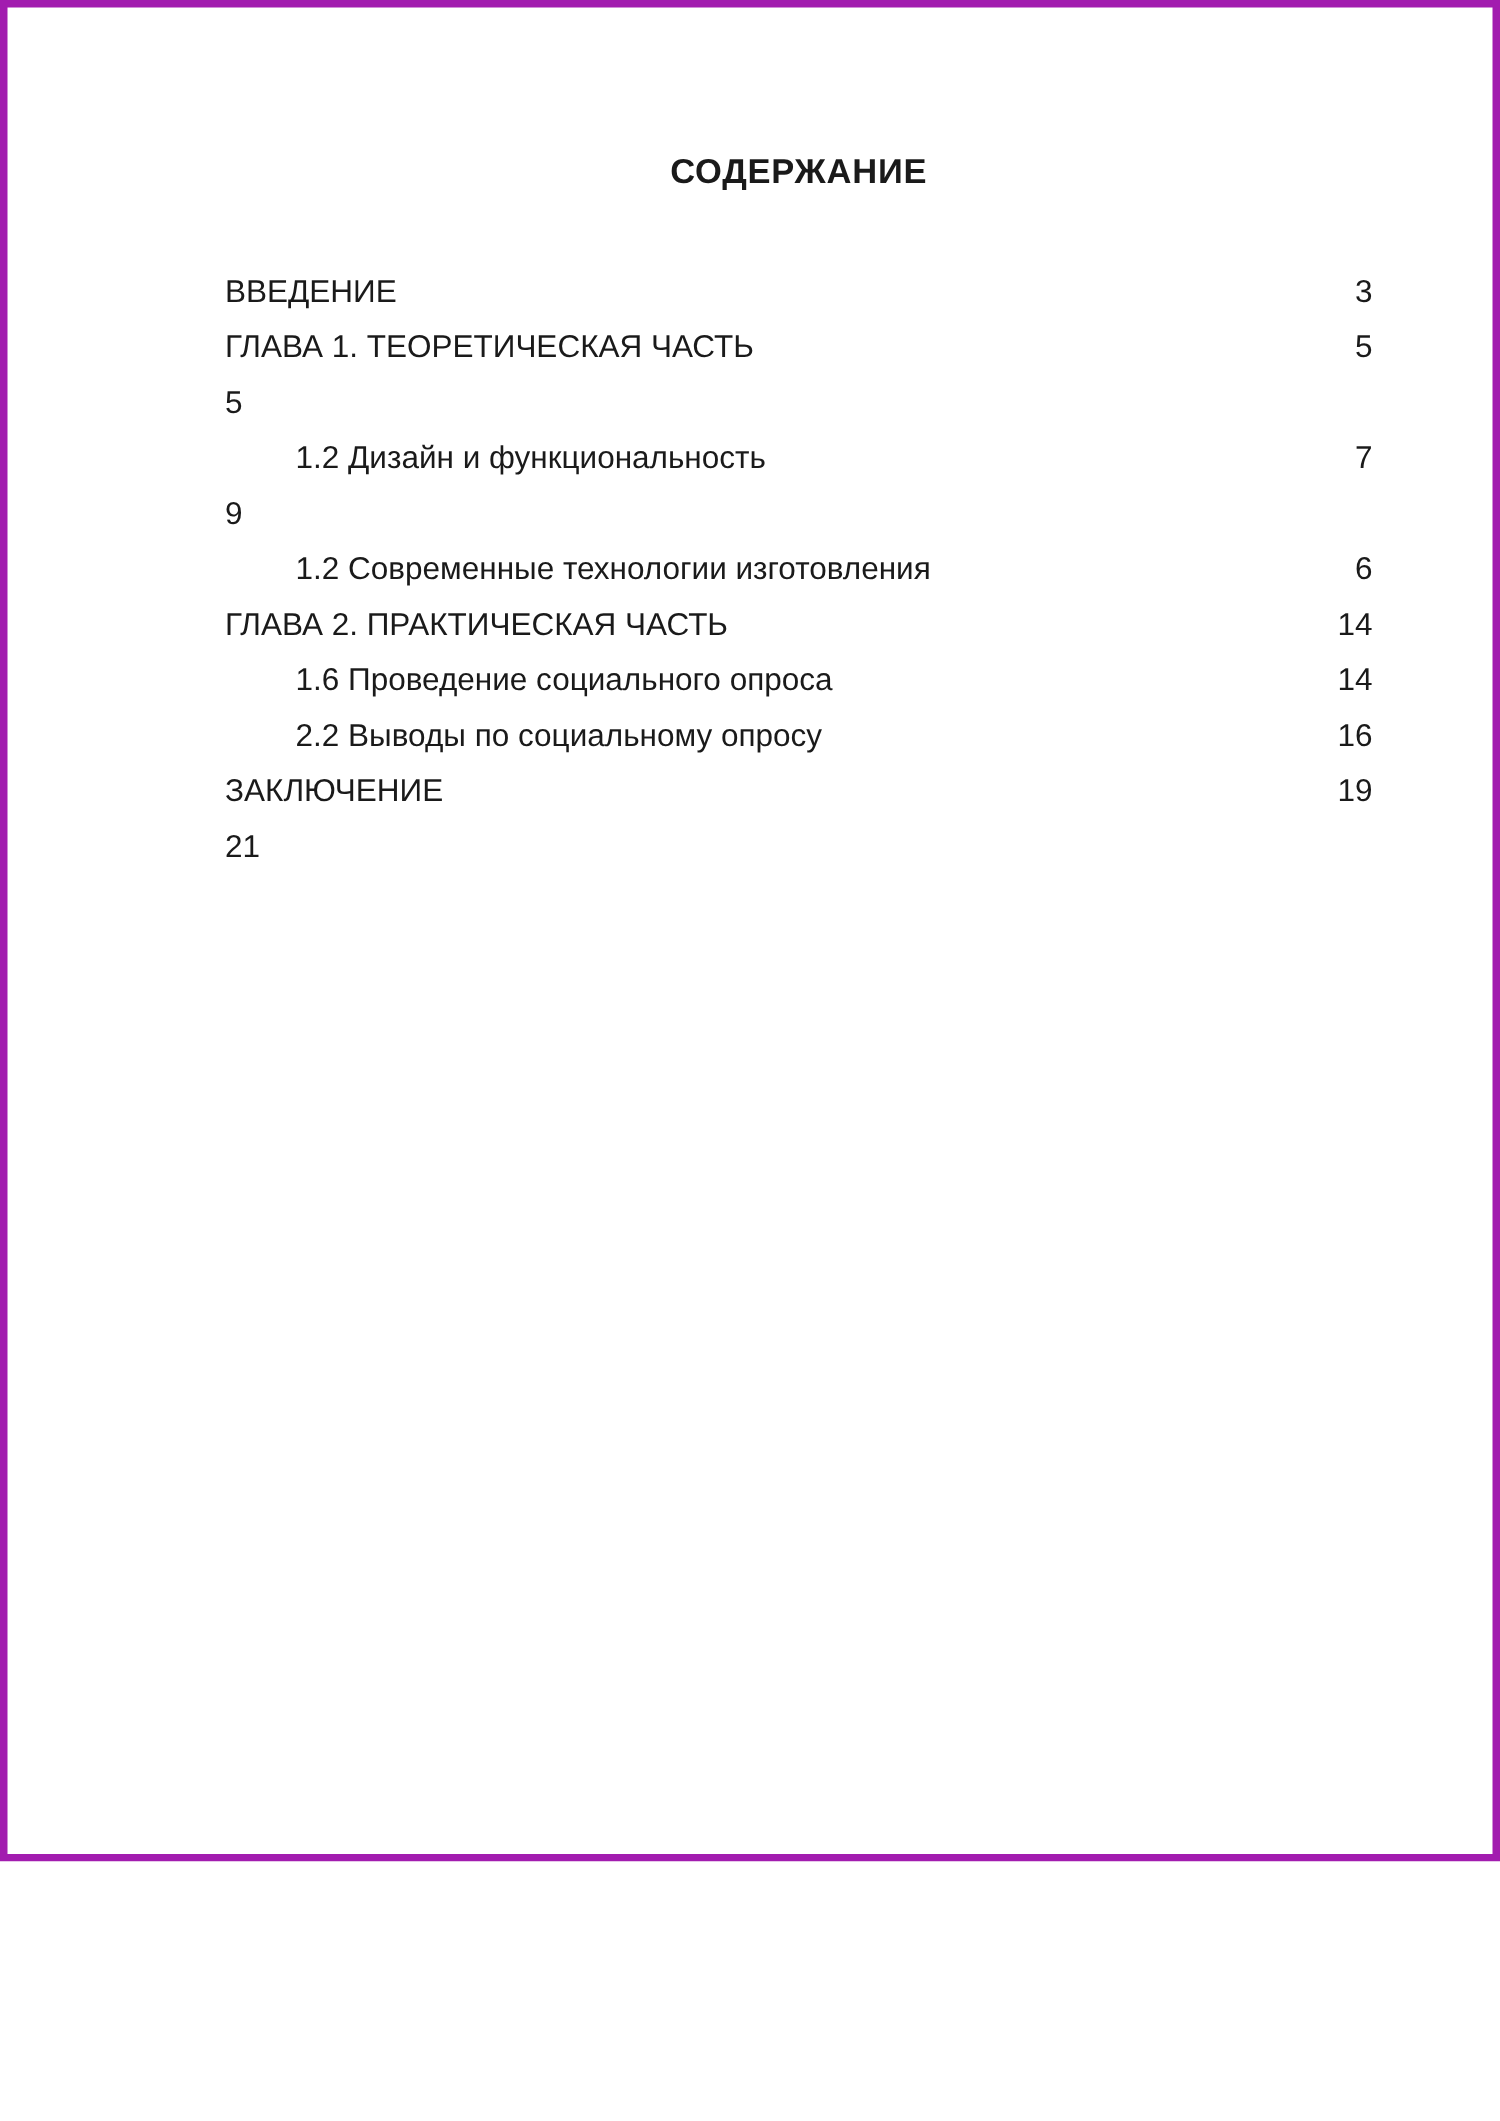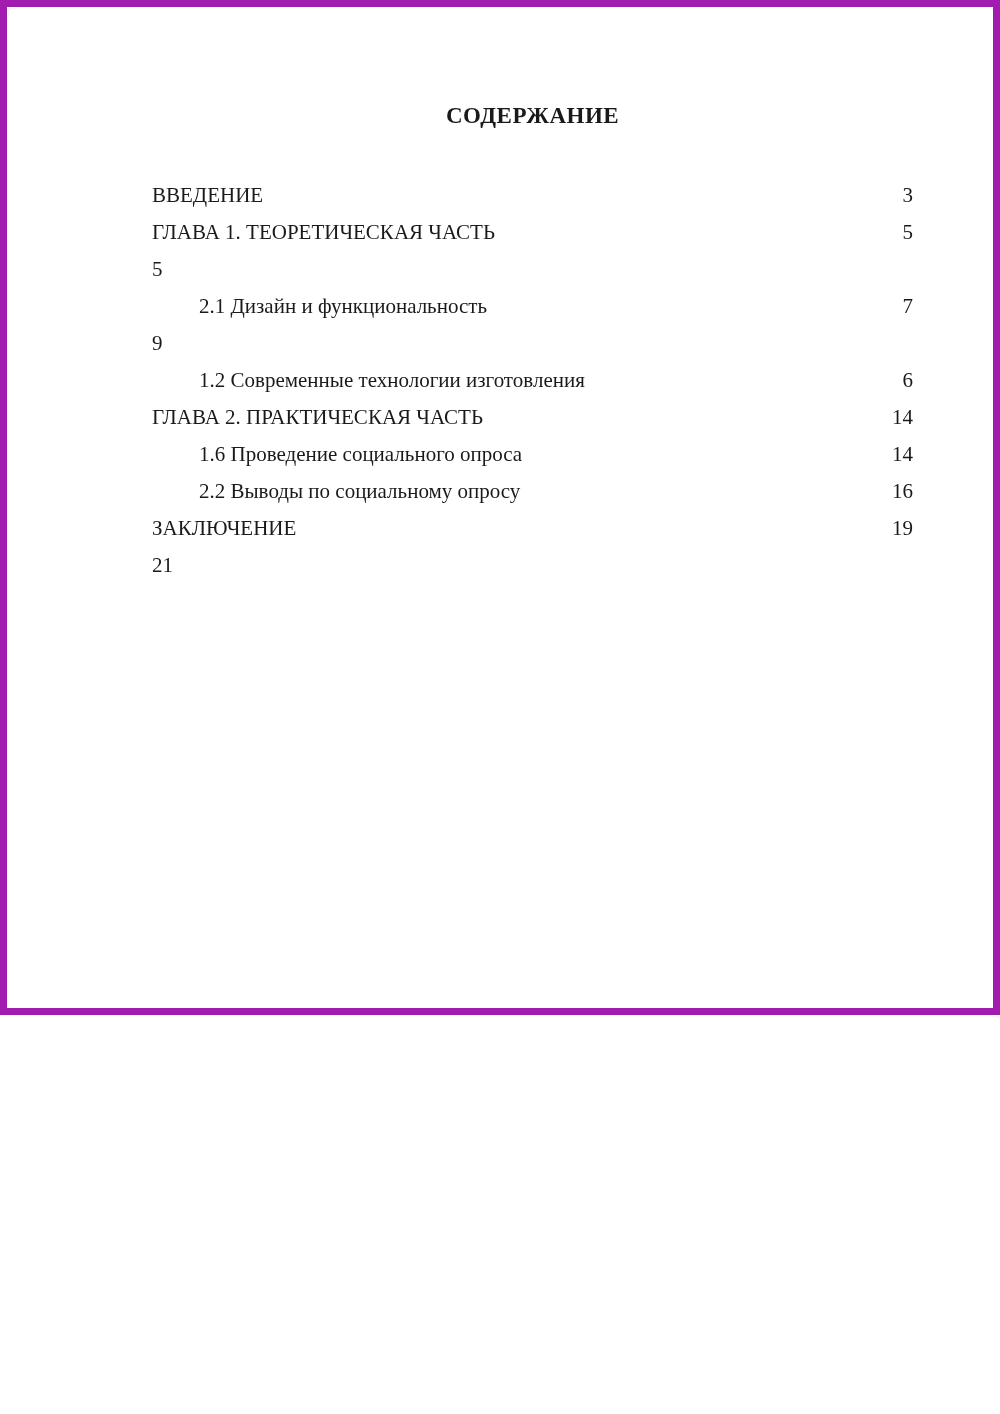--- a/index.html
+++ b/index.html
@@ -3,25 +3,25 @@
 <meta charset="utf-8">
 <style>
   html, body {
     margin: 0;
     padding: 0;
     background: #ffffff;
   }
   .page {
     position: relative;
     width: 1000px;
-    height: 1015px;
+    height: 1241px;
     box-sizing: border-box;
     background: #ffffff;
-    border: 7px solid #a21caf;
-    font-family: Liberation Serif, serif;
+    border: 5px solid #a21caf;
+    font-family: Liberation Sans, sans-serif;
     color: #1a1a1a;
     overflow: hidden;
   }
   .content {
     position: absolute;
     left: 145px;
     right: 80px;
     top: 0;
   }
   .doc-title {
@@ -78,21 +78,21 @@
   <div class="toc-row">
     <span class="toc-label">ГЛАВА 1. ТЕОРЕТИЧЕСКАЯ ЧАСТЬ</span>
     <span class="toc-page">5</span>
   </div>
 
   <div class="toc-row indented">
     <span class="toc-page">5</span>
   </div>
 
   <div class="toc-row indented">
-    <span class="toc-label">2.1 Дизайн и функциональность</span>
+    <span class="toc-label">1.2 Дизайн и функциональность</span>
     <span class="toc-page">7</span>
   </div>
 
   <div class="toc-row indented">
     <span class="toc-page">9</span>
   </div>
 
   <div class="toc-row indented">
     <span class="toc-label">1.2 Современные технологии изготовления</span>
     <span class="toc-page">6</span>

